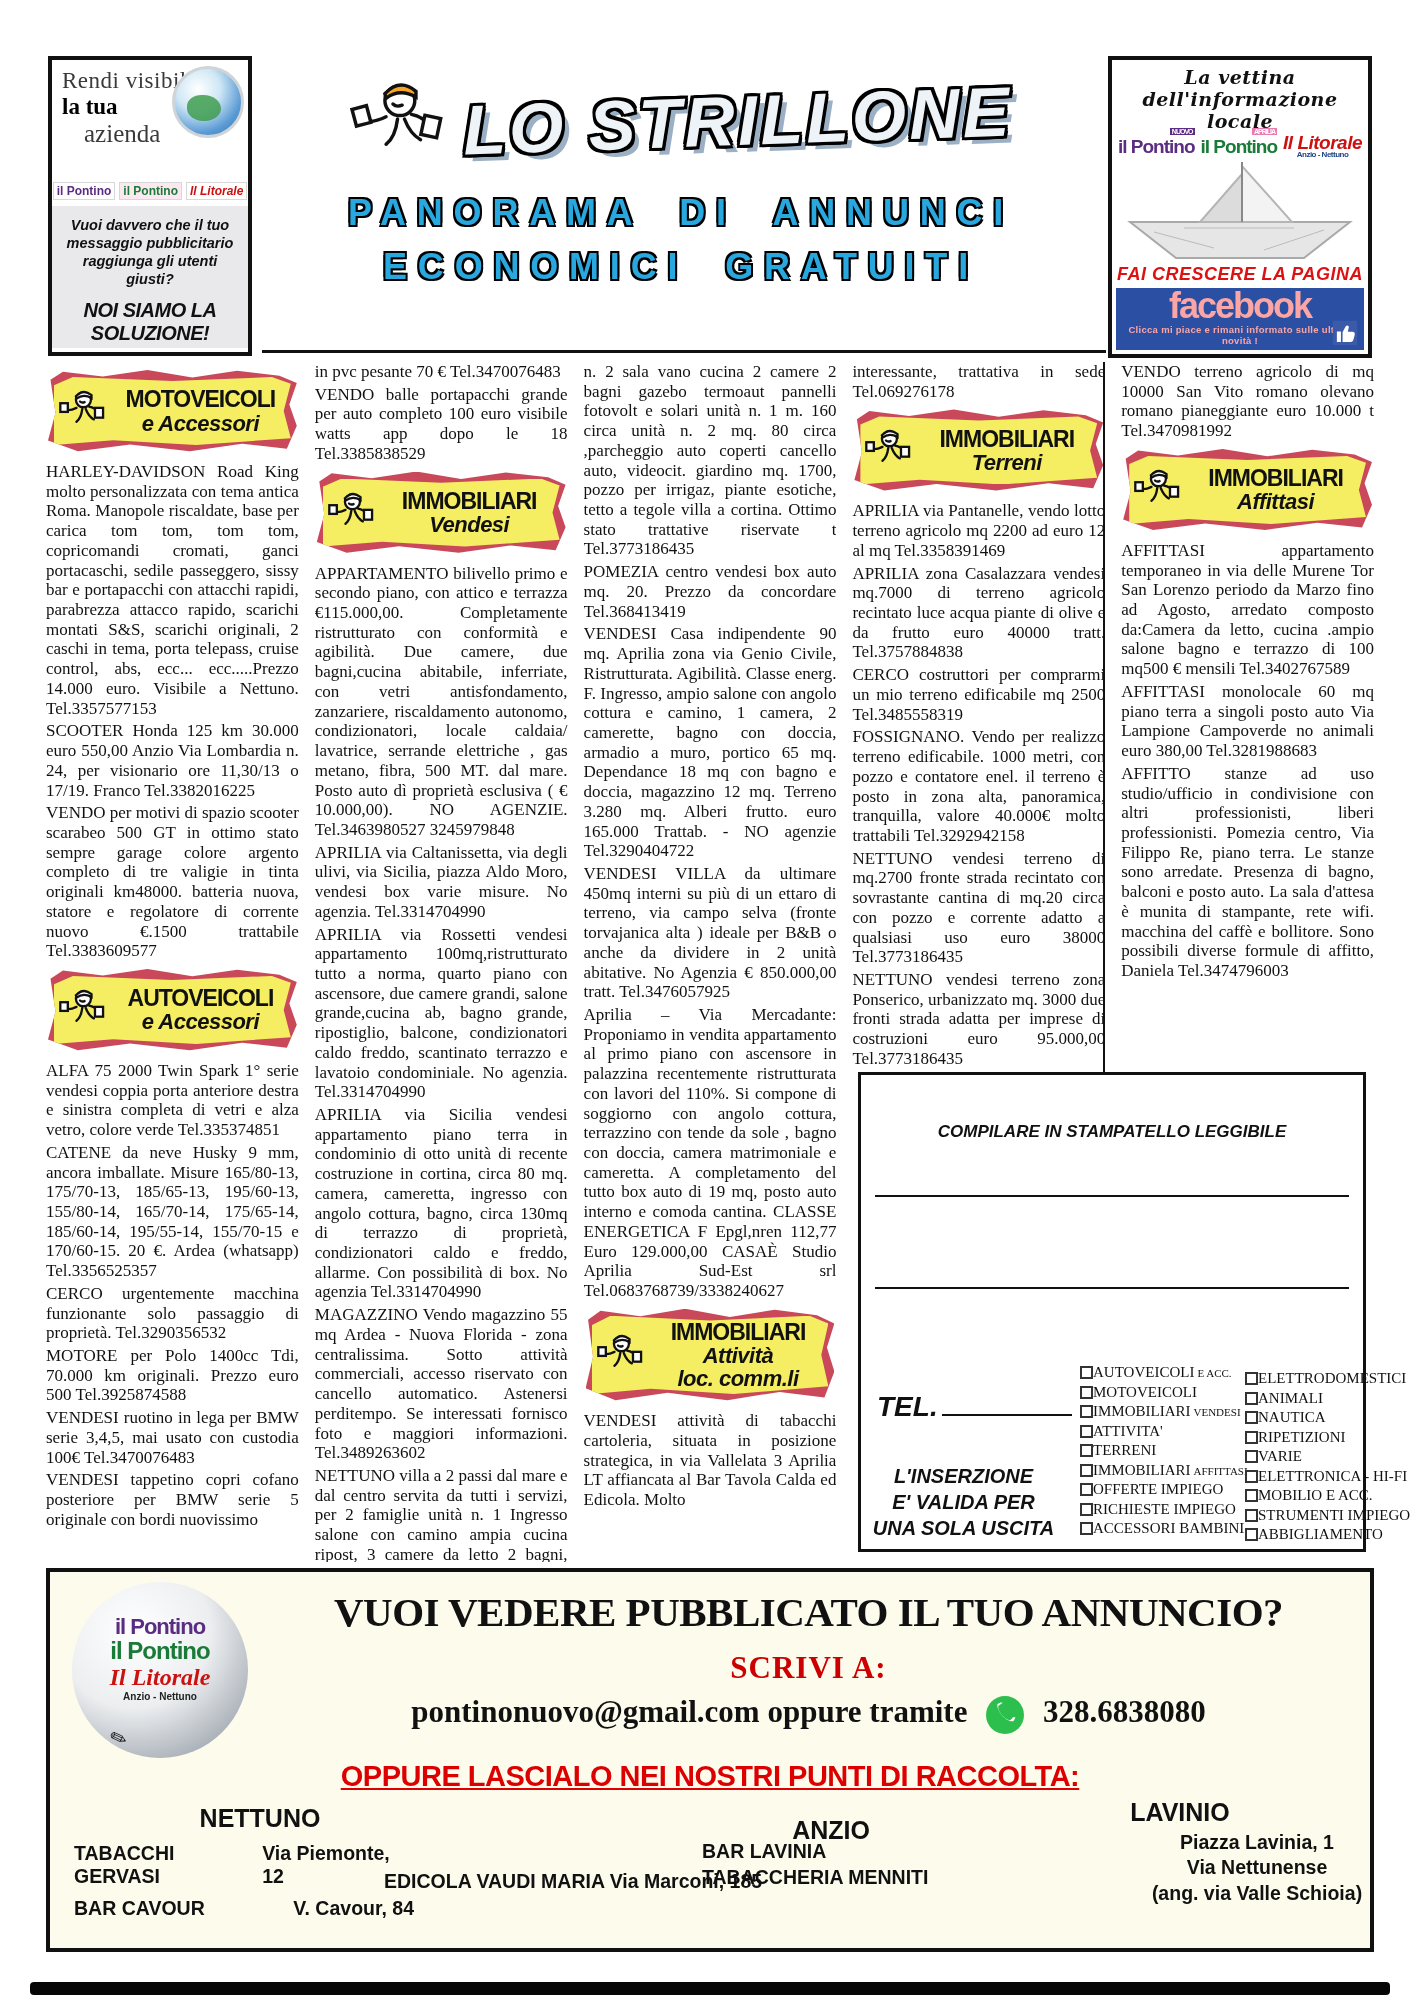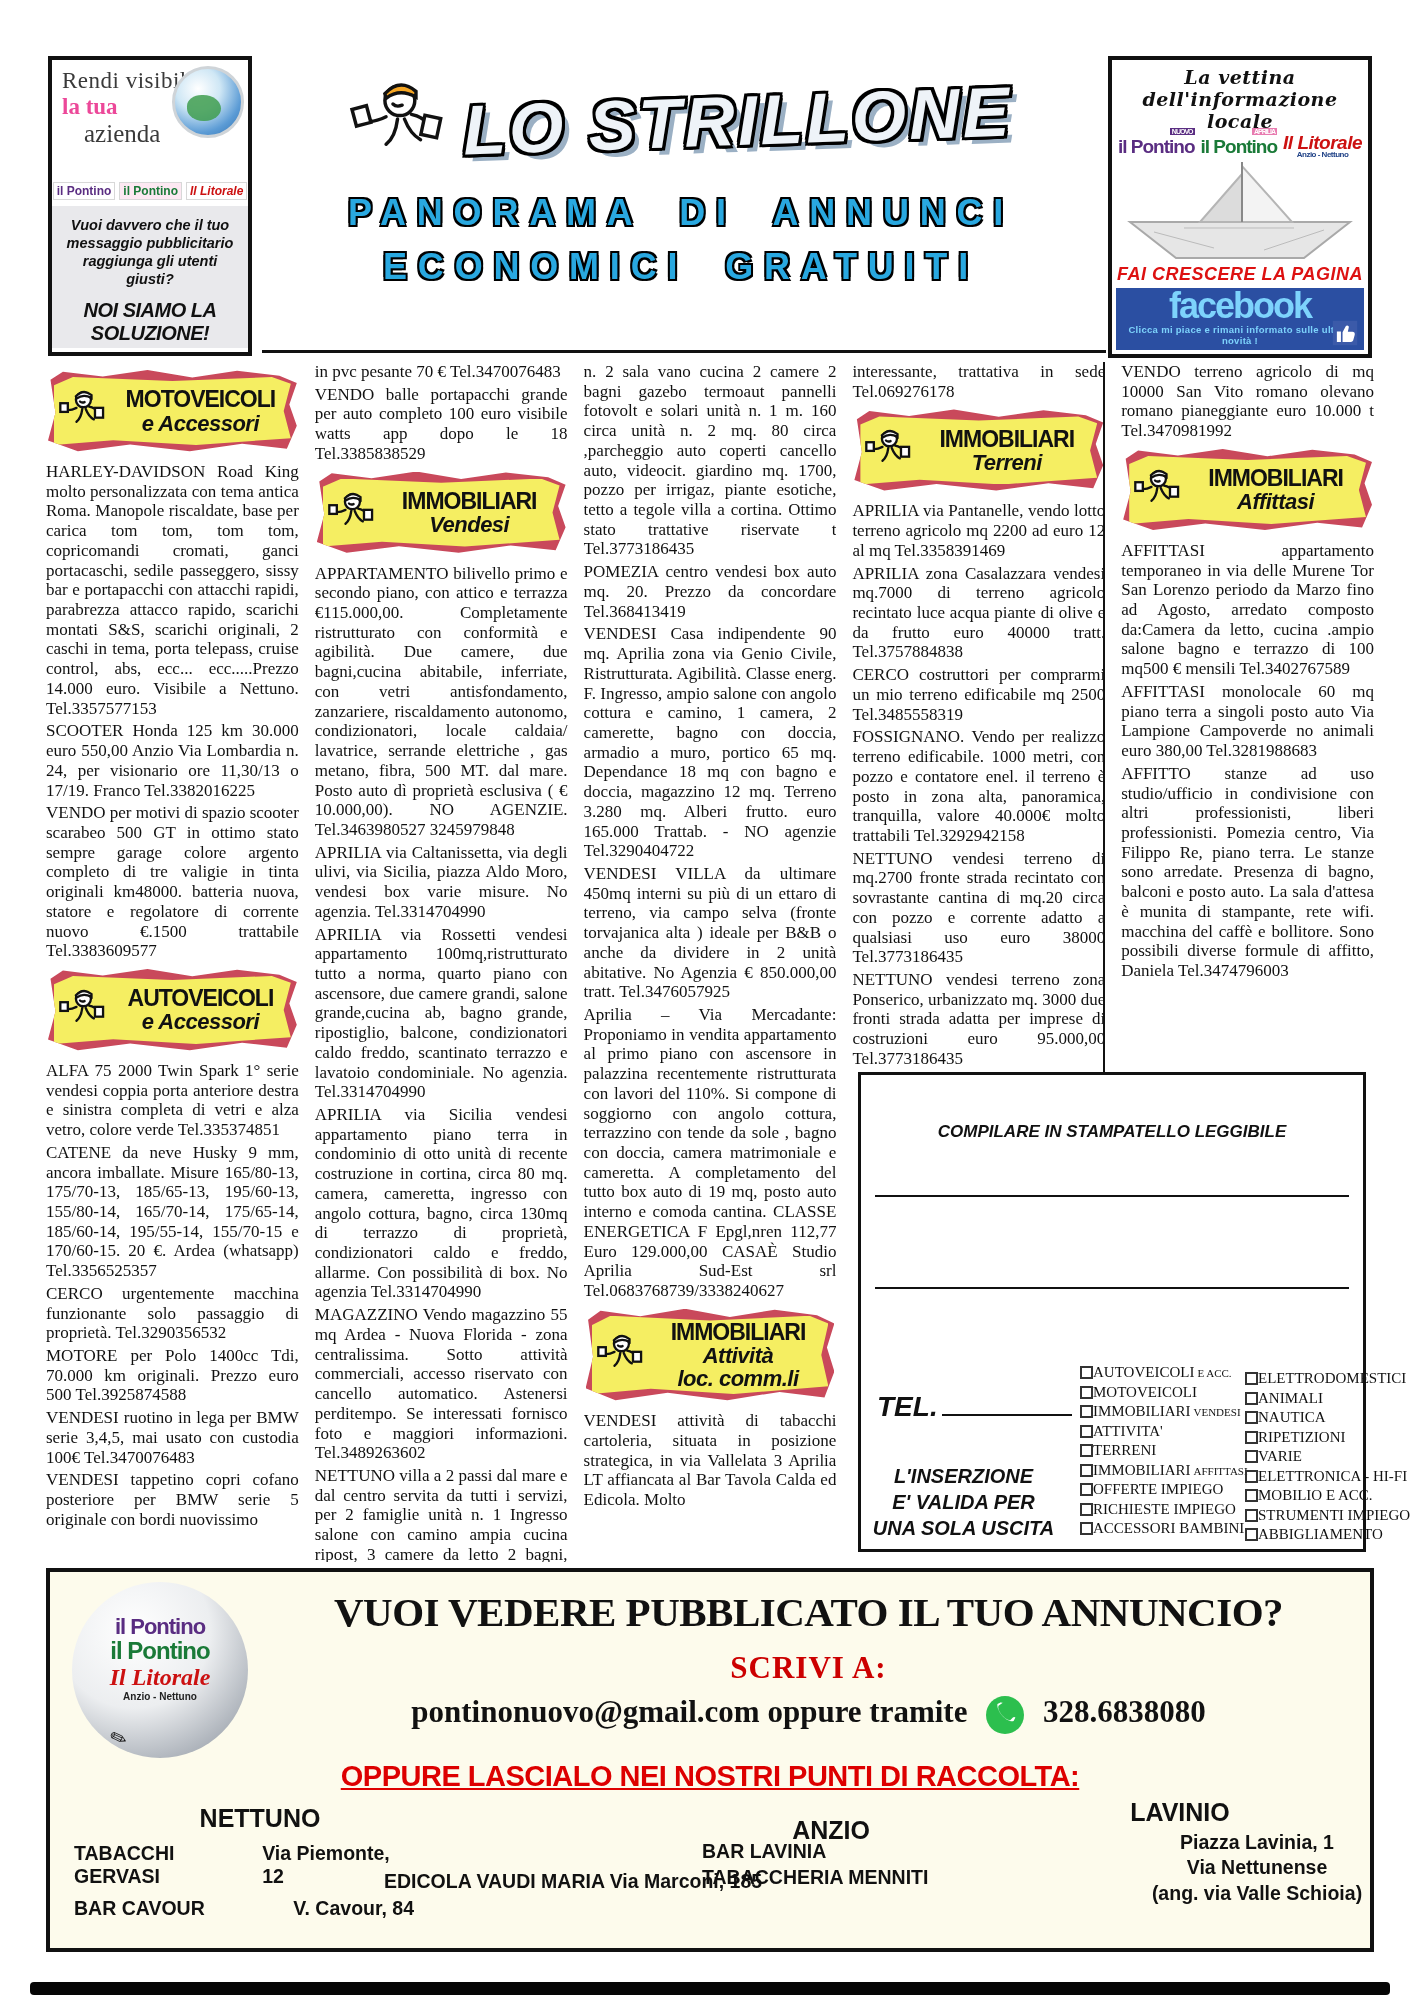--- a/index.html
+++ b/index.html
@@ -3,21 +3,21 @@
 <meta charset="utf-8">
 <style>
   * { margin:0; padding:0; box-sizing:border-box; }
   html,body { background:#ffffff; }
   body { width:1420px; height:2000px; position:relative; font-family:"Liberation Serif", serif; color:#111; overflow:hidden; }
 
   
   .ad-left { position:absolute; left:48px; top:56px; width:204px; height:300px; border:4px solid #111; background:#fff; overflow:hidden; }
   .al-top { position:relative; height:120px; padding:8px 6px 0 10px; }
   .al-l1 { font-size:23px; color:#3a3a3a; letter-spacing:0.5px; }
-  .al-l2 { font-size:23px; color:#ec4899; font-weight:bold; display:inline-block; }
+  .al-l2 { font-size:23px; color:#000000; font-weight:bold; display:inline-block; }
   .al-l3 { font-size:25px; color:#3a3a3a; margin-left:22px; }
   .globe { position:absolute; right:4px; top:6px; width:72px; height:72px; border-radius:50%;
            background:radial-gradient(circle at 35% 30%, #ffffff 0%, #cfe7f5 35%, #5b9bd5 70%, #2f6fae 100%);
            border:3px solid #cfd4d8; }
   .globe:after { content:""; position:absolute; left:12px; top:26px; width:34px; height:26px; border-radius:45% 55% 50% 50%; background:#3f9e4f; opacity:.85; }
   .al-logos { display:flex; gap:4px; justify-content:center; align-items:center; padding:2px 2px; }
   .mini-logo { font-family:"Liberation Sans",sans-serif; font-weight:bold; font-size:12px; border:1px solid #d8d8d8; padding:1px 3px; background:#fff; white-space:nowrap; }
   .ml-purple { color:#5a2d82; } .ml-green { color:#1a7a38; background:#fde8f2; } .ml-red { color:#cc1111; font-style:italic; }
   .al-gray { background:#e9e9ec; height:calc(100% - 150px); margin-top:4px; padding:10px 6px 0; text-align:center; font-family:"Liberation Sans",sans-serif; }
   .al-q { font-weight:bold; font-style:italic; font-size:14.5px; line-height:1.25; }
@@ -36,21 +36,21 @@
   .ar-logos { display:flex; justify-content:center; align-items:flex-end; gap:6px; padding-top:2px; font-family:"Liberation Sans",sans-serif; font-weight:bold; }
   .ar-p1 { color:#5a2d82; font-size:19px; letter-spacing:-1px; position:relative; }
   .ar-p2 { color:#1a7a38; font-size:19px; letter-spacing:-1px; position:relative; }
   .ar-lit { color:#cc1111; font-size:19px; font-style:italic; letter-spacing:-0.5px; text-align:center; line-height:0.9; }
   .ar-lit small { display:block; font-size:8px; color:#224488; font-style:normal; }
   .tagchip { position:absolute; top:-8px; right:0; font-size:7px; color:#fff; padding:0 2px; }
   .chip-nuovo { background:#5a2d82; } .chip-aprilia { background:#e87bb0; }
   .ar-boat { display:block; margin:2px auto 0; }
   .ar-cta1 { color:#dd1111; font-weight:bold; font-style:italic; font-family:"Liberation Sans",sans-serif; font-size:18px; text-align:center; letter-spacing:0.5px; }
   .ar-cta2 { color:#111; font-weight:bold; font-style:italic; font-family:"Liberation Sans",sans-serif; font-size:17px; text-align:center; }
-  .fb-bar { position:absolute; left:4px; right:4px; bottom:4px; height:62px; background:#2b4fa2; color:#7dd3fc; text-align:center; }
+  .fb-bar { position:absolute; left:4px; right:4px; bottom:4px; height:62px; background:#2b4fa2; color:#fca5a5; text-align:center; }
   .fb-word { font-family:"Liberation Sans",sans-serif; font-weight:bold; font-size:36px; letter-spacing:-2px; line-height:1.0; }
   .fb-sub { font-family:"Liberation Sans",sans-serif; font-weight:bold; font-size:9.5px; letter-spacing:0.3px; }
   .fb-thumb { position:absolute; right:6px; bottom:4px; }
 
   
   .columns-area { position:absolute; left:46px; top:362px; width:1328px; height:1200px; }
   .colgrid { display:grid; grid-template-columns:repeat(5, 1fr); column-gap:16px; height:100%; }
   .col { overflow:hidden; }
   .ad { font-size:17px; line-height:1.16; text-align:justify; margin-bottom:3px; }
   .sec { background:#c9495b; padding:7px 6px; margin:8px 2px 10px;

